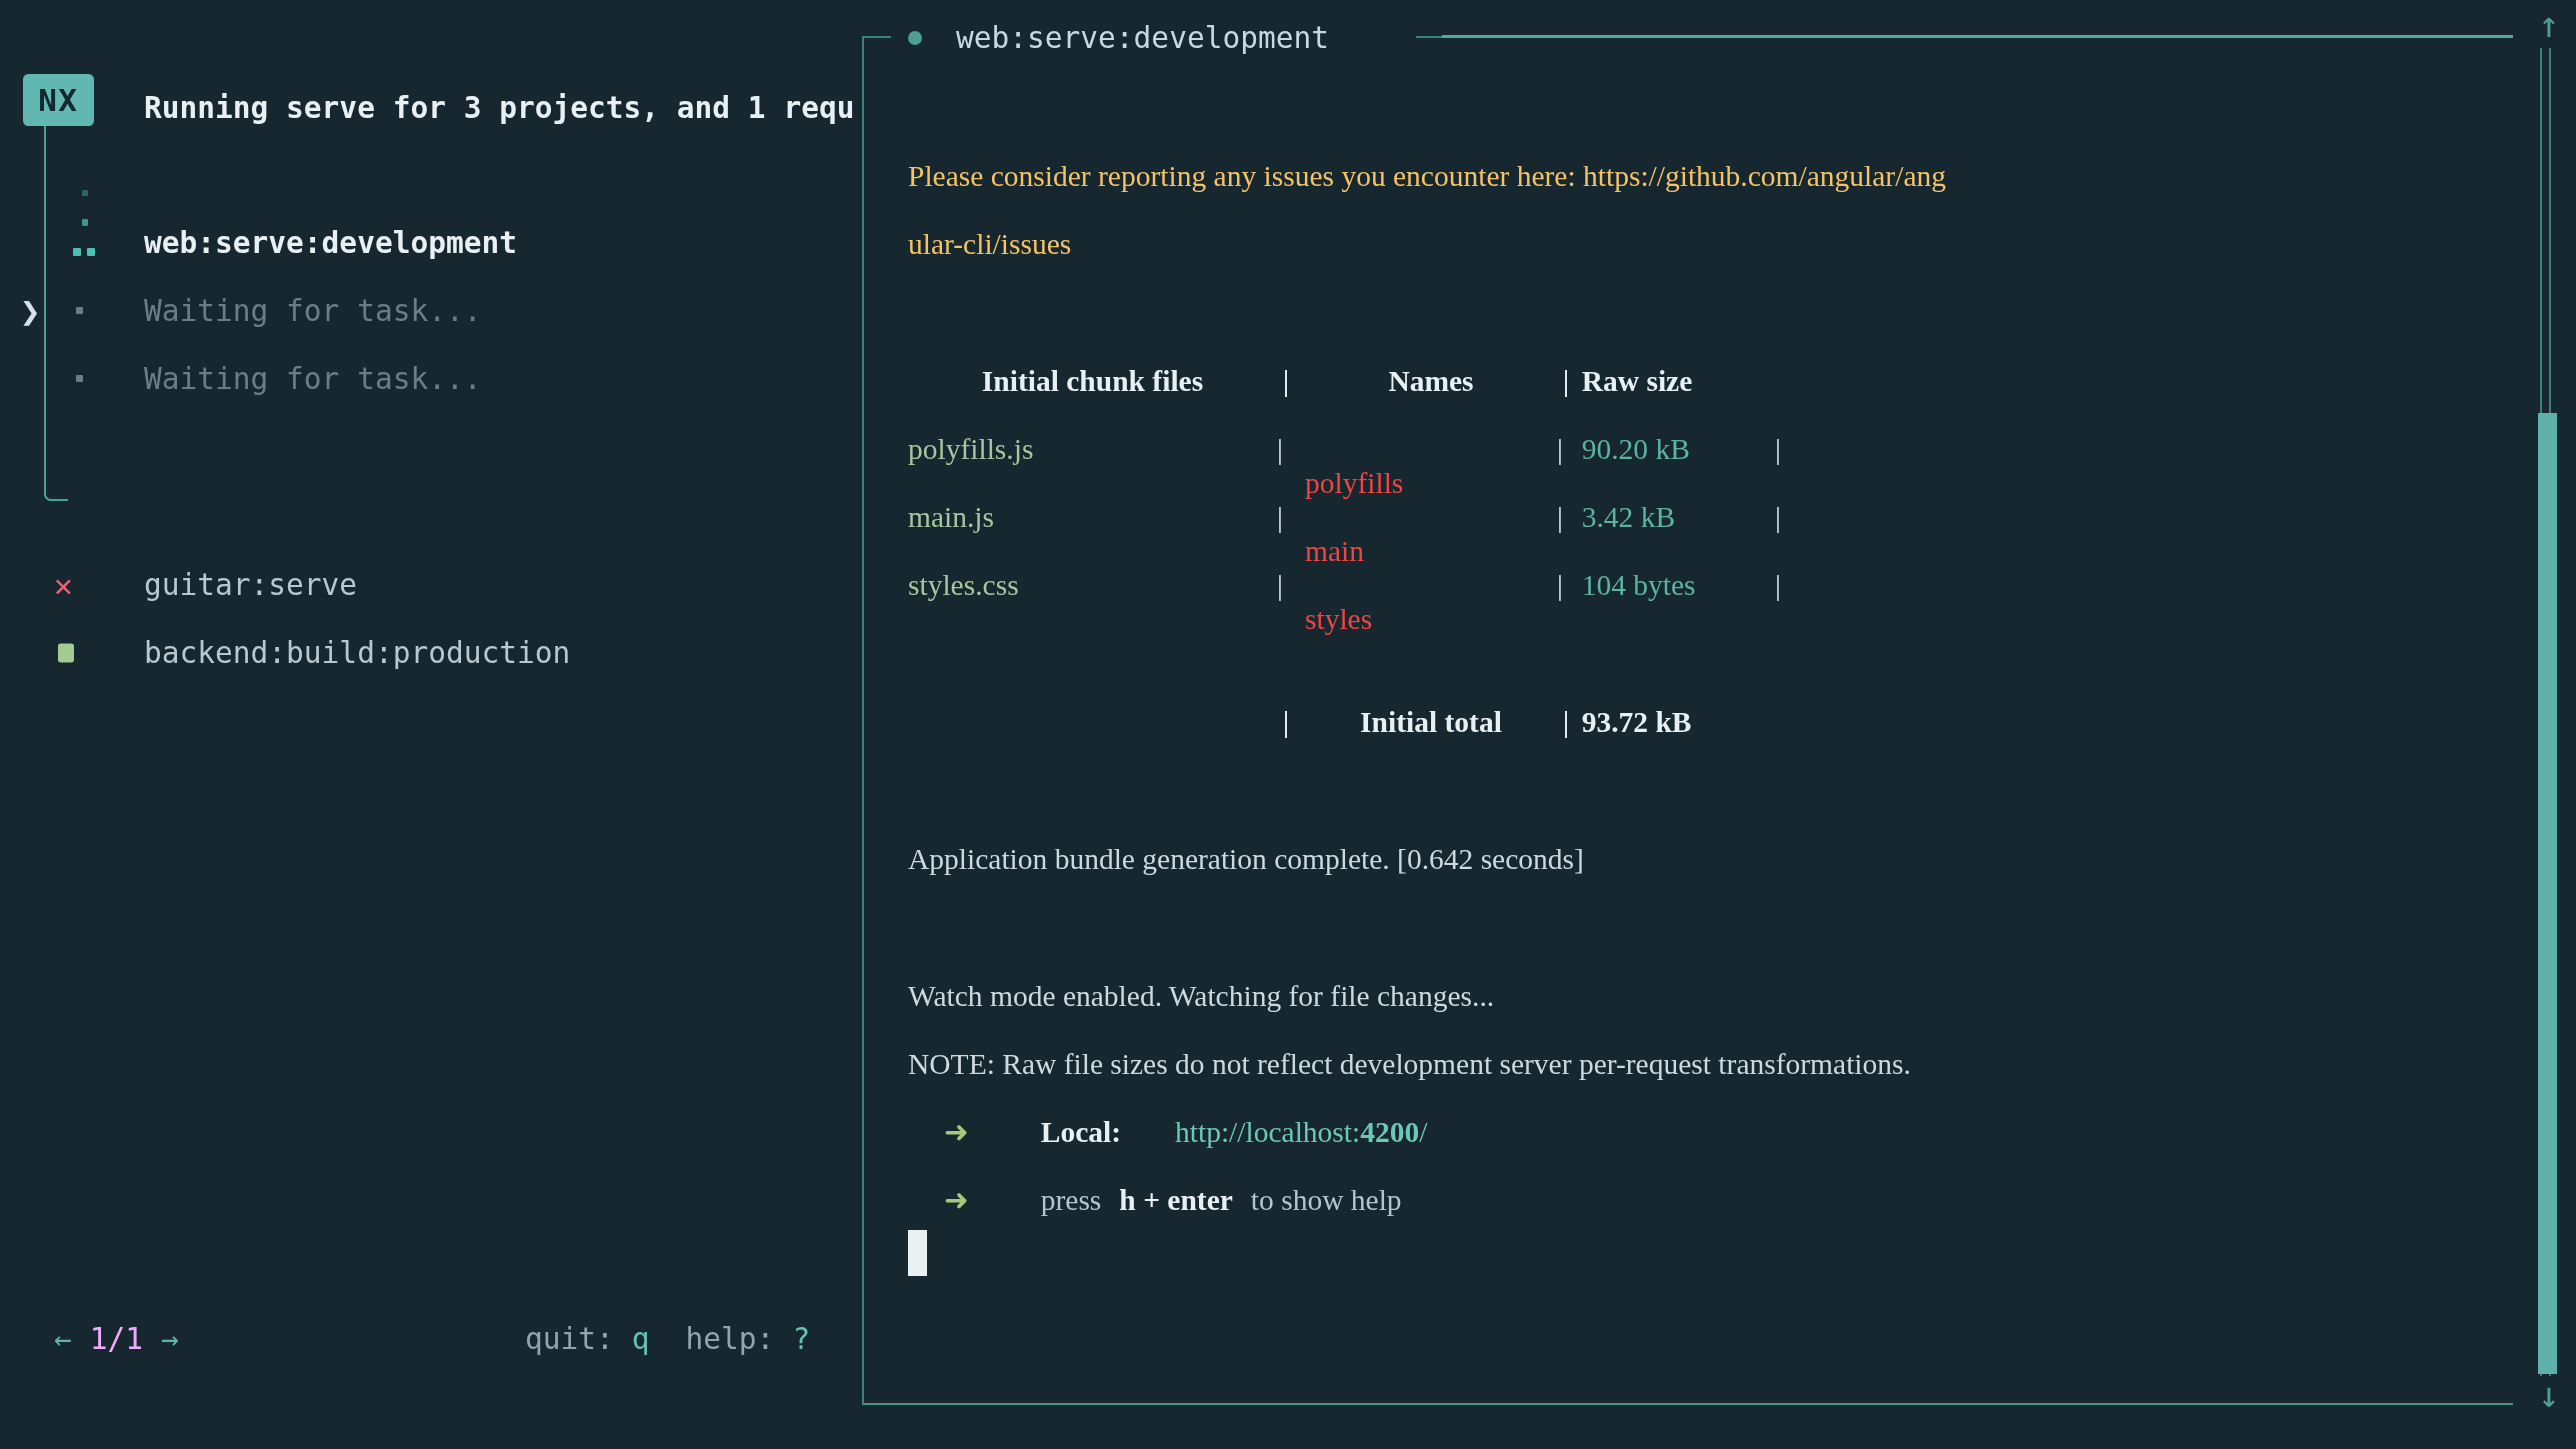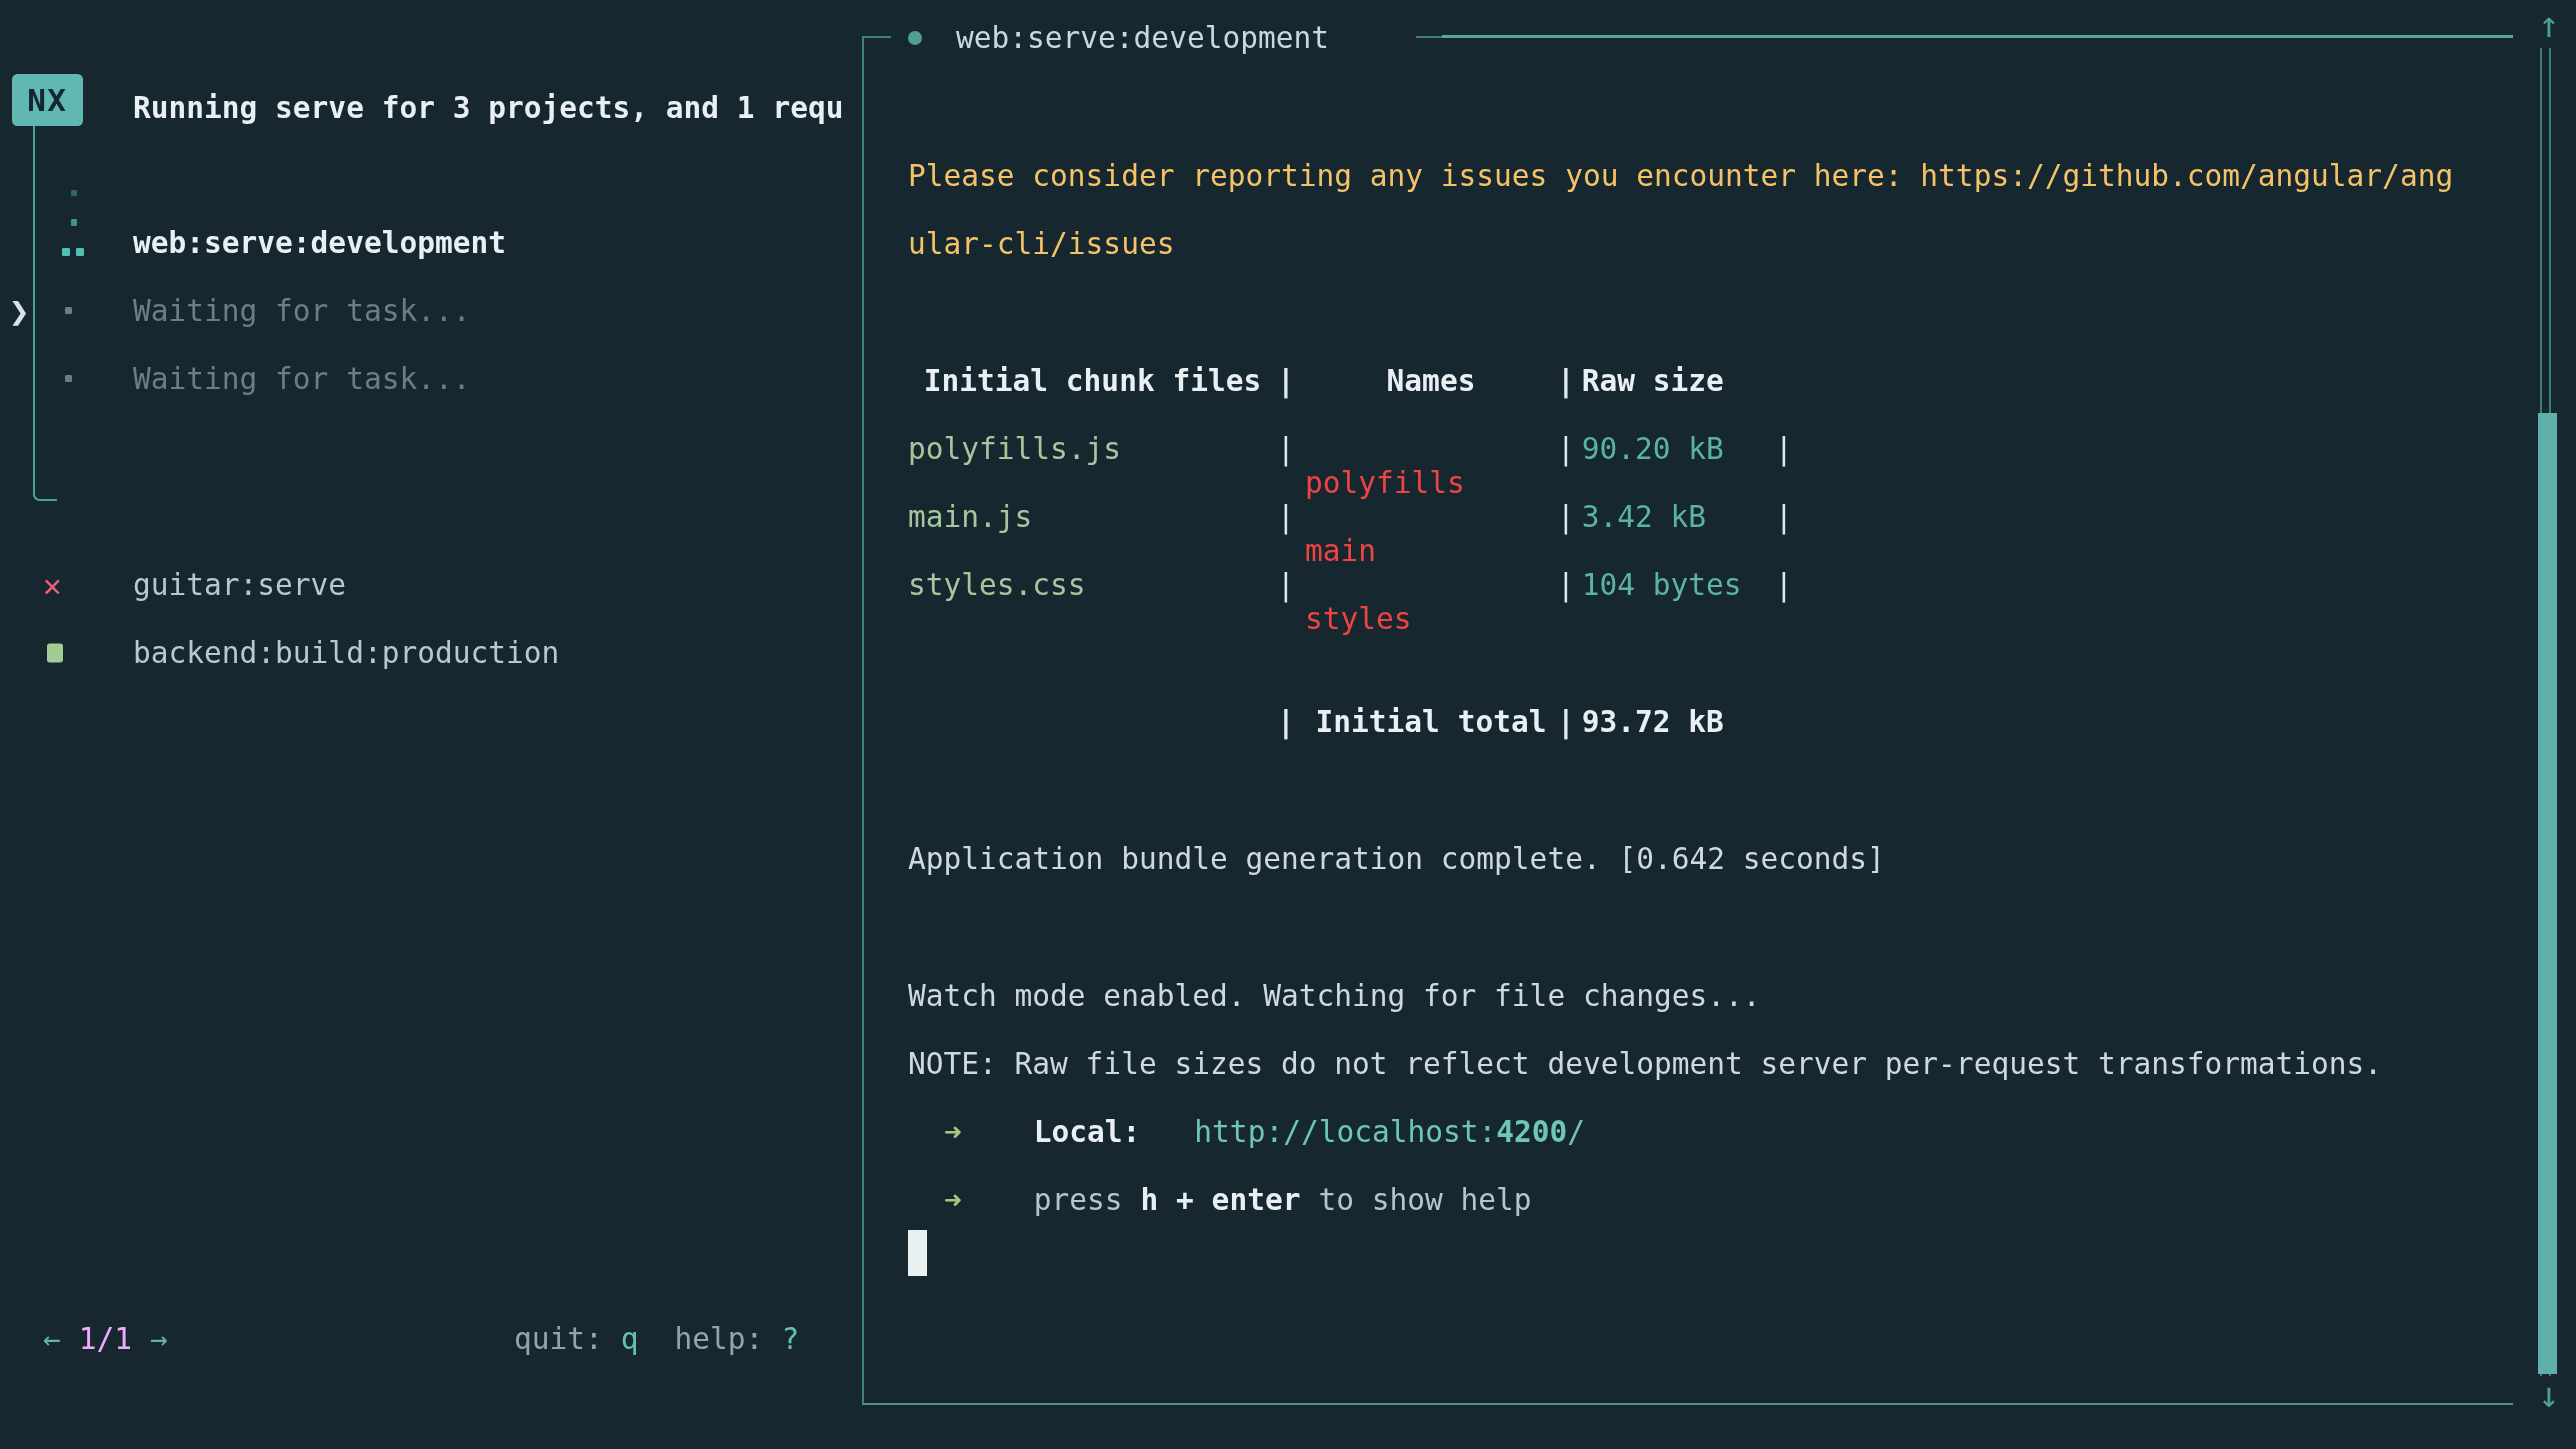--- a/index.html
+++ b/index.html
@@ -23,21 +23,21 @@
   html,body{width:2576px;height:1449px;overflow:hidden;}
   body{
     background:var(--bg);
     font-family:"DejaVu Sans Mono","Liberation Mono",monospace;
     font-size:29.5px;
     color:var(--text);
     position:relative;
   }
 
   
-  .sidebar{position:absolute;left:5px;top:0;width:862px;height:1449px;}
+  .sidebar{position:absolute;left:16px;top:0;width:862px;height:1449px;}
   .nx-badge{
     position:absolute;left:6.7px;top:74px;width:71px;height:52px;
     background:#61b7b1;border-radius:5.4px;
     display:flex;align-items:center;justify-content:center;
     color:#14262e;font-weight:bold;font-size:31px;letter-spacing:1.3px;
   }
   .rail{
     position:absolute;left:28px;top:126px;width:24px;height:375px;
     border-left:2.7px solid #49a39c;border-bottom:2.7px solid #49a39c;
     border-bottom-left-radius:6.7px;
@@ -87,21 +87,21 @@
   }
   .panel-title{
     position:absolute;left:27px;top:-20px;height:40px;
     background:var(--bg);padding:0 87px 0 17px;
     display:flex;align-items:center;gap:34px;
   }
   .panel-title .dot{width:14px;height:14px;border-radius:50%;background:#4f9e96;}
   .panel-title .title-text{color:#c8d8e0;line-height:40px;}
   .title-line{position:absolute;top:-2.7px;left:578px;right:0;height:2.7px;background:#55a8a1;}
 
-  .panel-content{position:absolute;left:44px;top:121px;right:13.4px;display:flex;flex-direction:column;}
+  .panel-content{position:absolute;left:44px;top:121px;right:13.4px;display:flex;flex-direction:column;font-family:Liberation Serif, serif;}
   .line{height:34px;line-height:34px;white-space:pre;display:flex;}
   .mt1{margin-top:34px;}
   .mt3{margin-top:103px;}
   .yellow{color:var(--yellow);}
   .bold-w{color:var(--white);font-weight:bold;text-align:center;}
   .c1{width:369px;}
   .c2{width:252px;margin-left:10px;}
   .c3{width:182px;margin-left:6.7px;text-align:left;display:inline-block;}
   .pipe{width:18px;color:#dfe9ed;}
   .end-pipe{margin-left:11.4px;color:#dfe9ed;}

